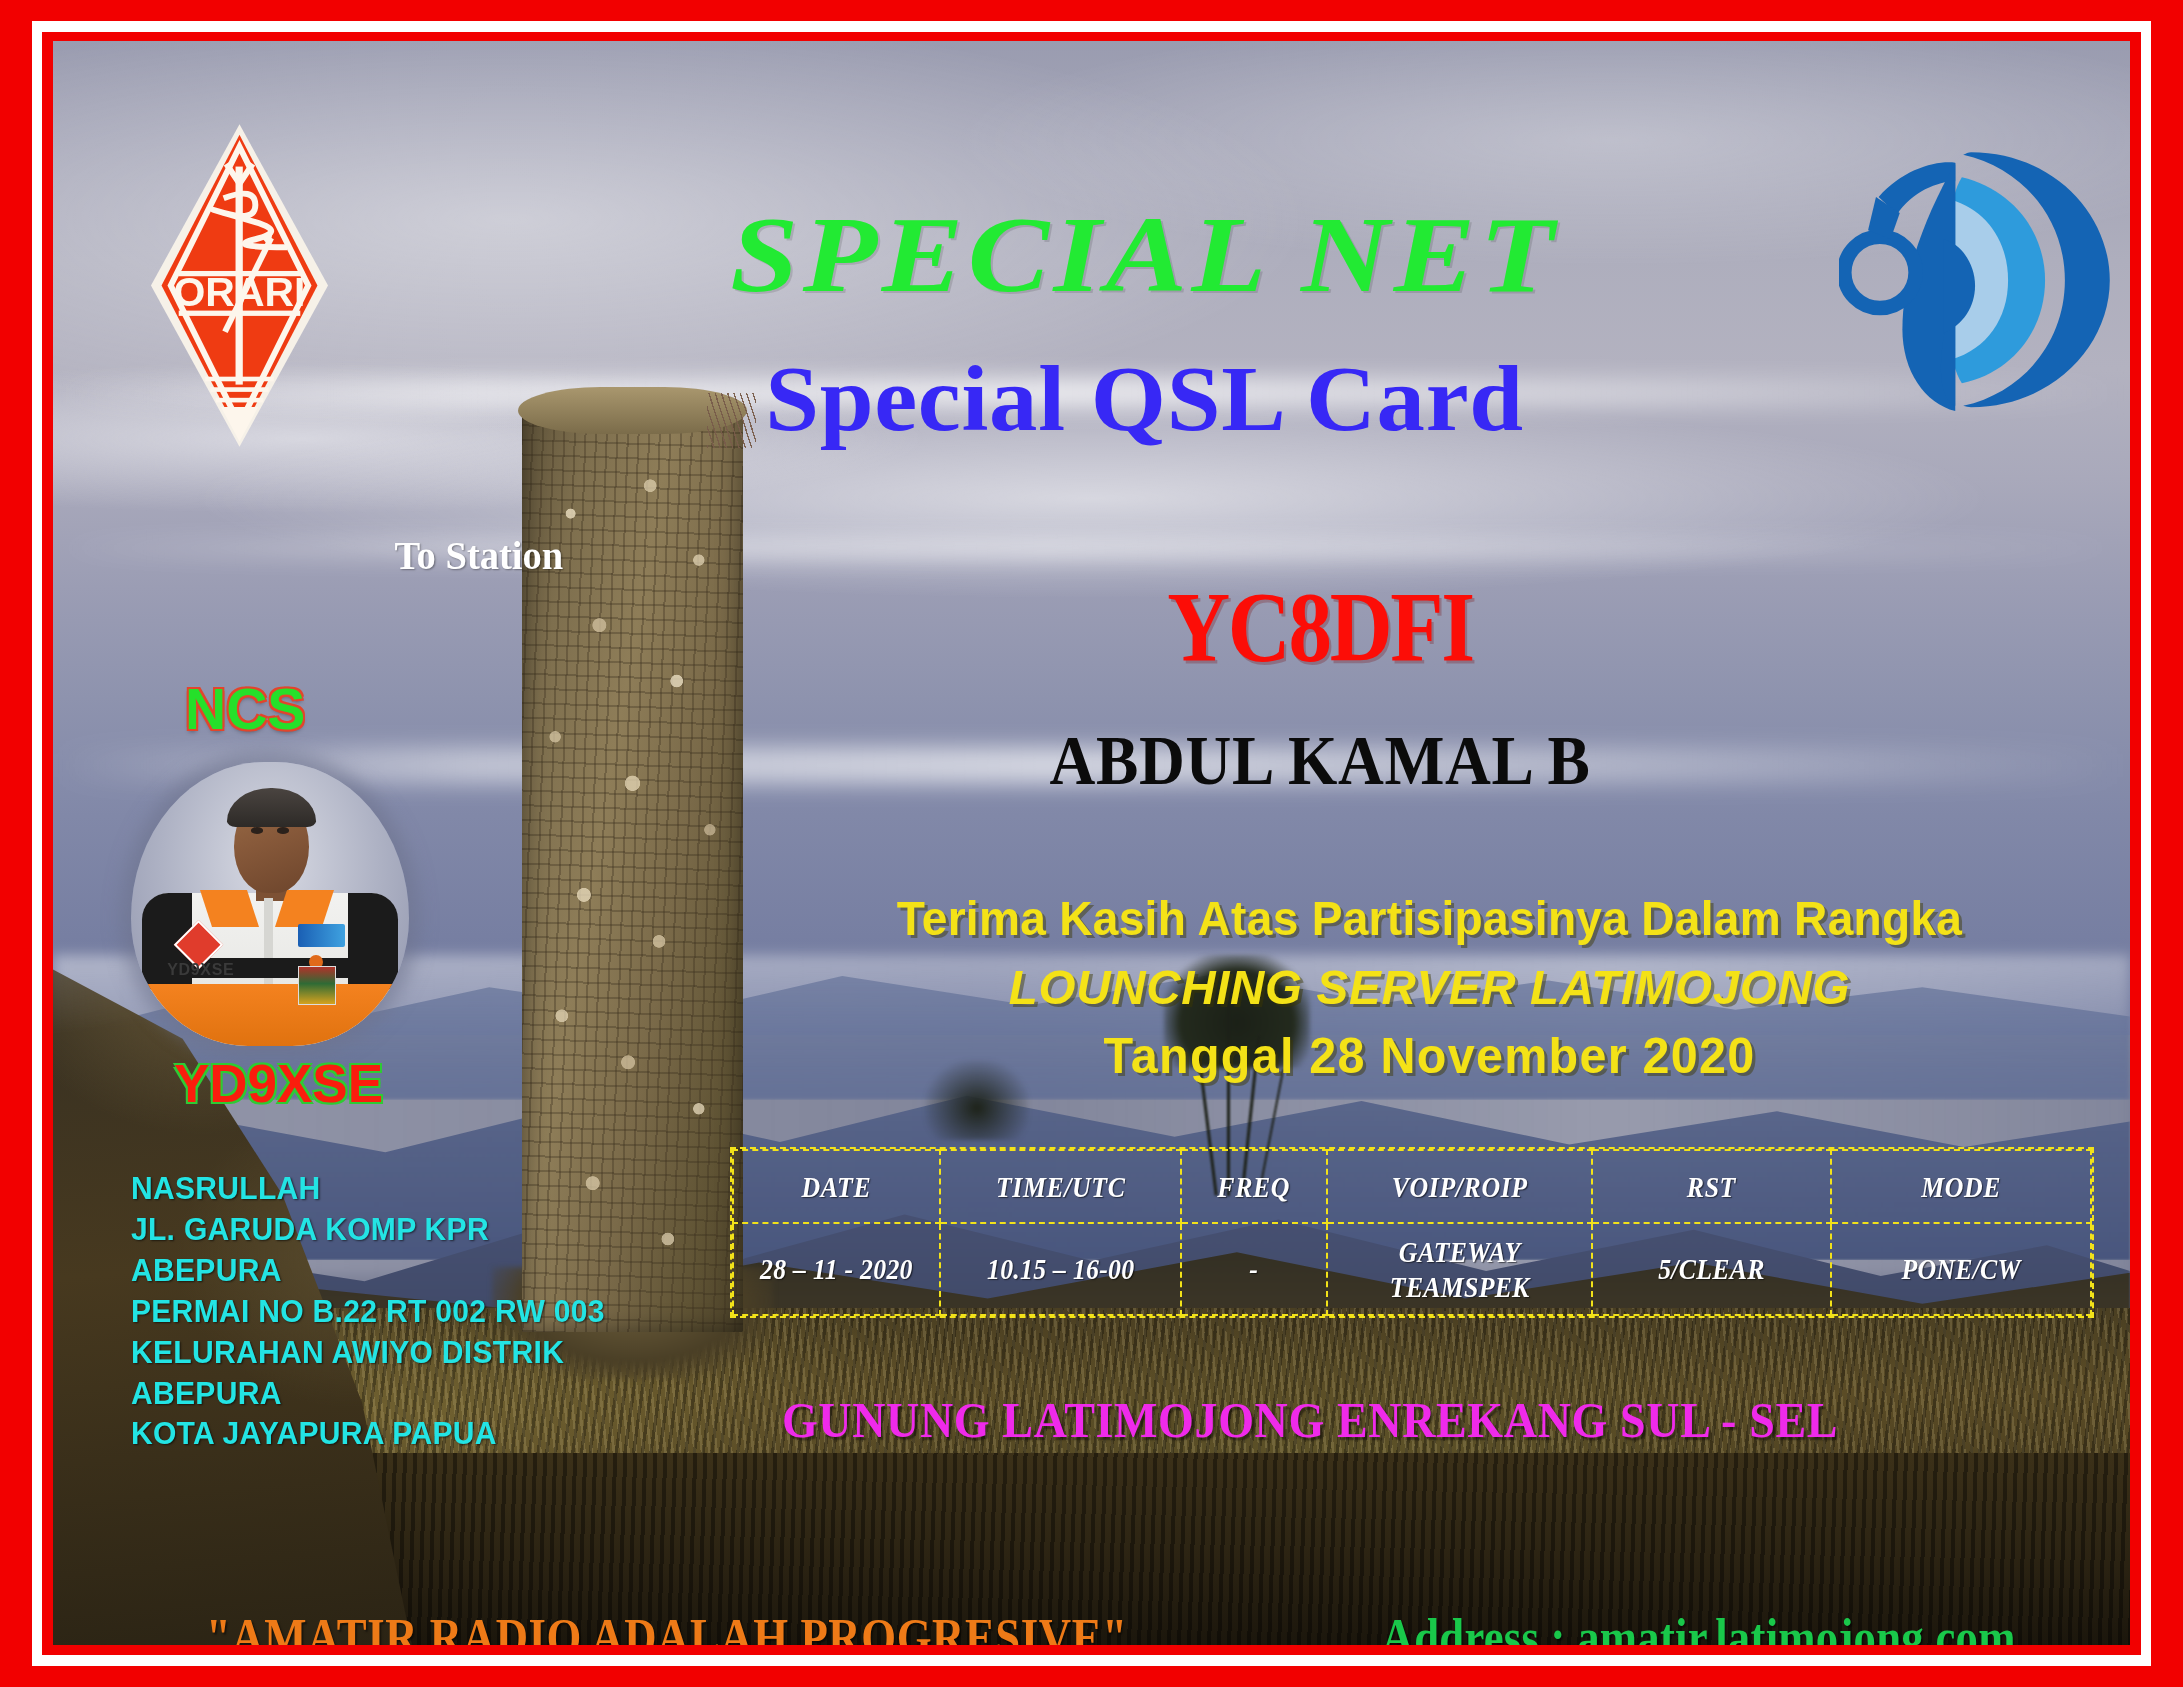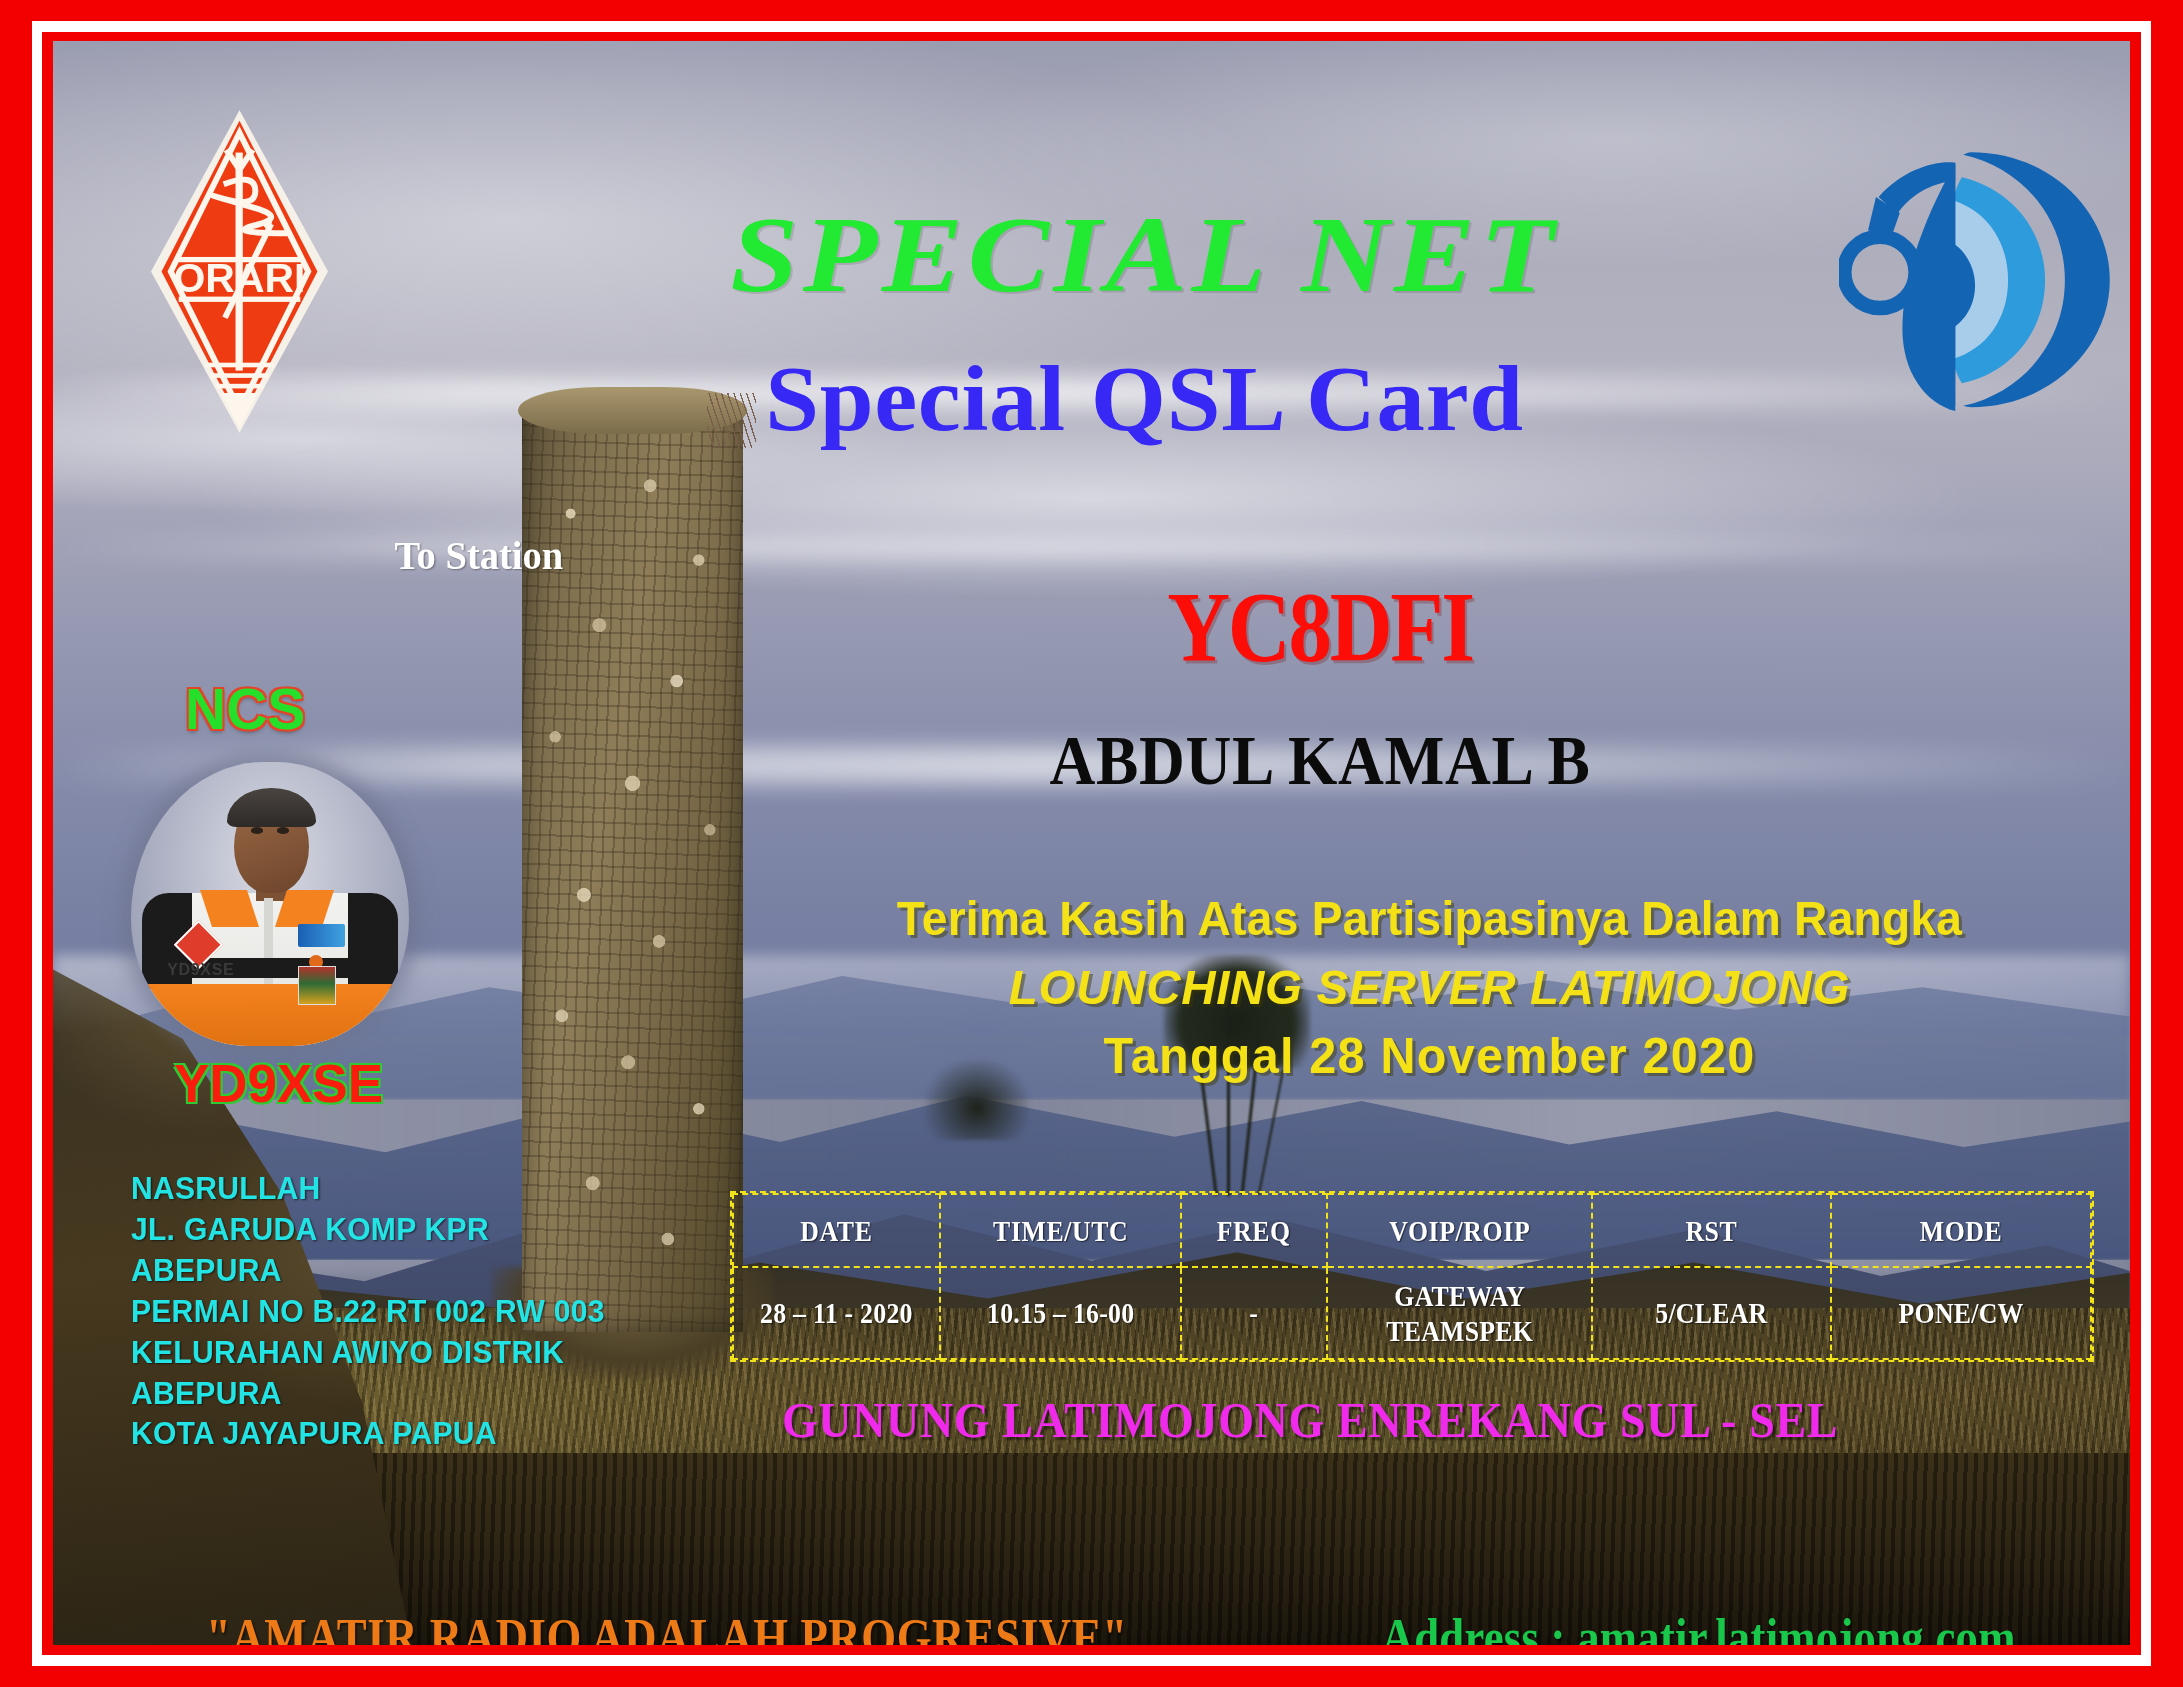--- a/index.html
+++ b/index.html
@@ -183,21 +183,21 @@
   .grassTuft{
     position:absolute;left:84%;top:-1%;width:22%;height:6%;
     background:repeating-linear-gradient(72deg,rgba(120,92,74,.95) 0 1.3px,rgba(0,0,0,0) 1.3px 6px);
     filter:blur(0.5px);
   }
 
   
   .layer{position:absolute;inset:0;}
 
   
-  .orari{position:absolute;left:94px;top:65px;width:185px;height:331px;}
+  .orari{position:absolute;left:94px;top:79px;width:185px;height:331px;}
   .orari svg{width:100%;height:100%;display:block;}
 
   
   .headset{position:absolute;left:1786px;top:99px;width:284px;height:278px;}
   .headset svg{width:100%;height:100%;display:block;}
 
   .title-net{
     position:absolute;left:0;top:151px;width:2183px;text-align:center;
     font-family:"Liberation Serif",serif;
     font-style:italic;font-weight:bold;
@@ -325,23 +325,24 @@
   .addr{
     position:absolute;left:69px;top:1128px;width:595px;
     font-family:"Liberation Sans",sans-serif;font-weight:bold;
     font-size:31px;line-height:1.32;color:#23e4e4;letter-spacing:0.3px;
     transform:scaleX(.97);
     text-shadow:1.3px 1.3px 2px rgba(0,0,0,.55);
   }
 
   
   .qtable{
-    position:absolute;left:677px;top:1150px;width:1364px;height:171px;
+    position:absolute;left:677px;top:1106px;width:1364px;height:171px;
     border:2.6px dashed #f2e219;
     box-sizing:border-box;
+    font-style:italic;
   }
   .qtable table{width:100%;height:100%;border-collapse:collapse;table-layout:fixed;}
   .qtable th,.qtable td{
     border:2px dashed #f2e219;
     color:#ffffff;text-align:center;vertical-align:middle;
     font-family:"Liberation Serif",serif;font-weight:bold;
     transform:scaleX(.86);
     text-shadow:1.3px 1.3px 1.3px rgba(0,0,0,.55);
   }
   .qtable th{font-size:30px;letter-spacing:0.7px;height:69px;}

